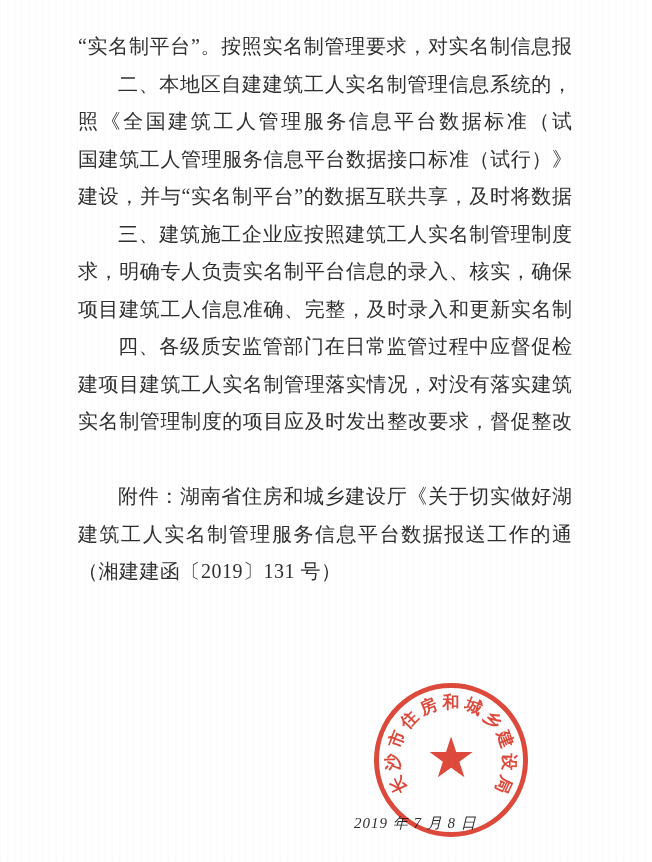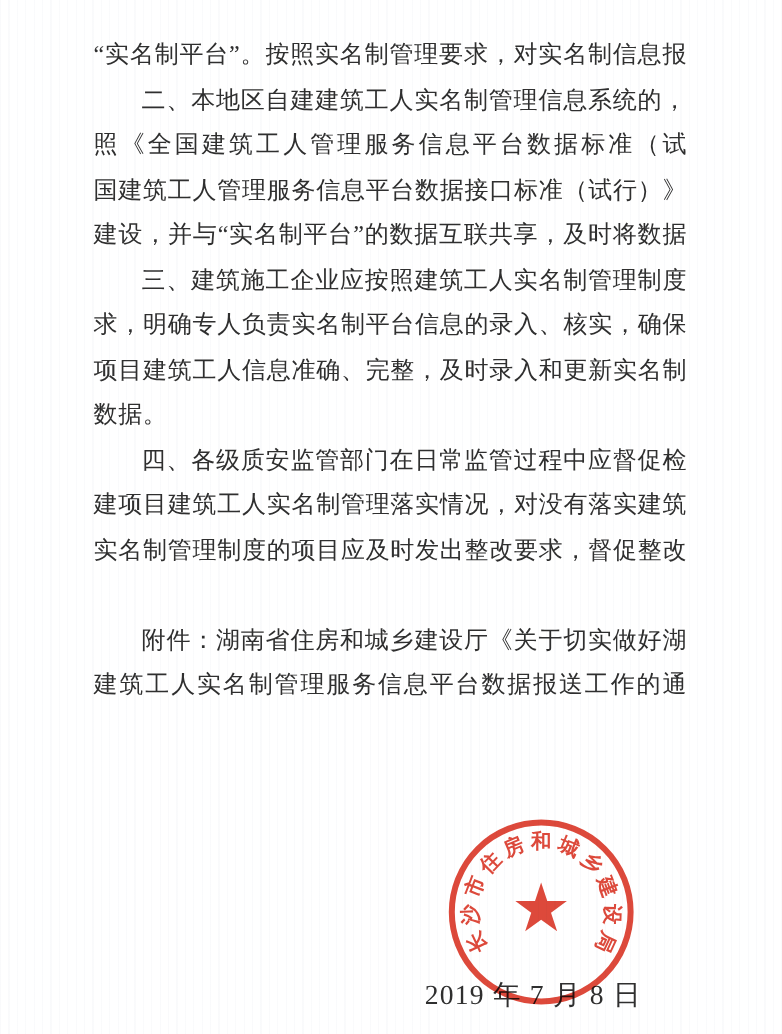--- a/index.html
+++ b/index.html
@@ -55,25 +55,26 @@
     font-size: 20px;
     letter-spacing: 0.5px;
     color: var(--ink, #2f2f2f);
     z-index: 1;
     white-space: nowrap;
   }
   .dateline {
     position: absolute;
     left: 354px;
     top: 814px;
-    font-size: 23px;
+    font-size: 15px;
     letter-spacing: 1px;
     color: var(--ink, #2f2f2f);
     z-index: 1;
     white-space: nowrap;
+    font-style: italic;
   }
 
   
   .seal {
     position: absolute;
     left: 374px;
     top: 683px;
     width: 154px;
     height: 154px;
     z-index: 5;
@@ -116,29 +117,29 @@
 
   <div class="textblock">
     <div class="line j">“实名制平台”。按照实名制管理要求，对实名制信息报送</div>
     <div class="line j indent2">二、本地区自建建筑工人实名制管理信息系统的，应按</div>
     <div class="line j">照《全国建筑工人管理服务信息平台数据标准（试行）》《全</div>
     <div class="line j">国建筑工人管理服务信息平台数据接口标准（试行）》进行</div>
     <div class="line j">建设，并与“实名制平台”的数据互联共享，及时将数据上</div>
     <div class="line j indent2">三、建筑施工企业应按照建筑工人实名制管理制度的要</div>
     <div class="line j">求，明确专人负责实名制平台信息的录入、核实，确保在建</div>
     <div class="line j">项目建筑工人信息准确、完整，及时录入和更新实名制平台</div>
-    <div class="line">数据。</div>
     <div class="line j indent2">四、各级质安监管部门在日常监管过程中应督促检查在</div>
     <div class="line j">建项目建筑工人实名制管理落实情况，对没有落实建筑工人</div>
     <div class="line j">实名制管理制度的项目应及时发出整改要求，督促整改到位。</div>
 
     <div class="spacer"></div>
 
     <div class="line j indent2">附件：湖南省住房和城乡建设厅《关于切实做好湖南省</div>
     <div class="line j">建筑工人实名制管理服务信息平台数据报送工作的通知》</div>
+    <div class="line">（湘建建函〔2019〕131 号）</div>
   </div>
 
   <div class="dateline">2019 年 7 月 8 日</div>
 
   <div class="seal">
     <div class="seal-ring"></div>
     <div class="seal-star">★</div>
     <div class="seal-arc" id="seal-arc">
         <span class="seal-char" style="transform: translate(-50%, -50%) rotate(-115deg) translateY(-58px);">长</span>
         <span class="seal-char" style="transform: translate(-50%, -50%) rotate(-92deg) translateY(-58px);">沙</span>

